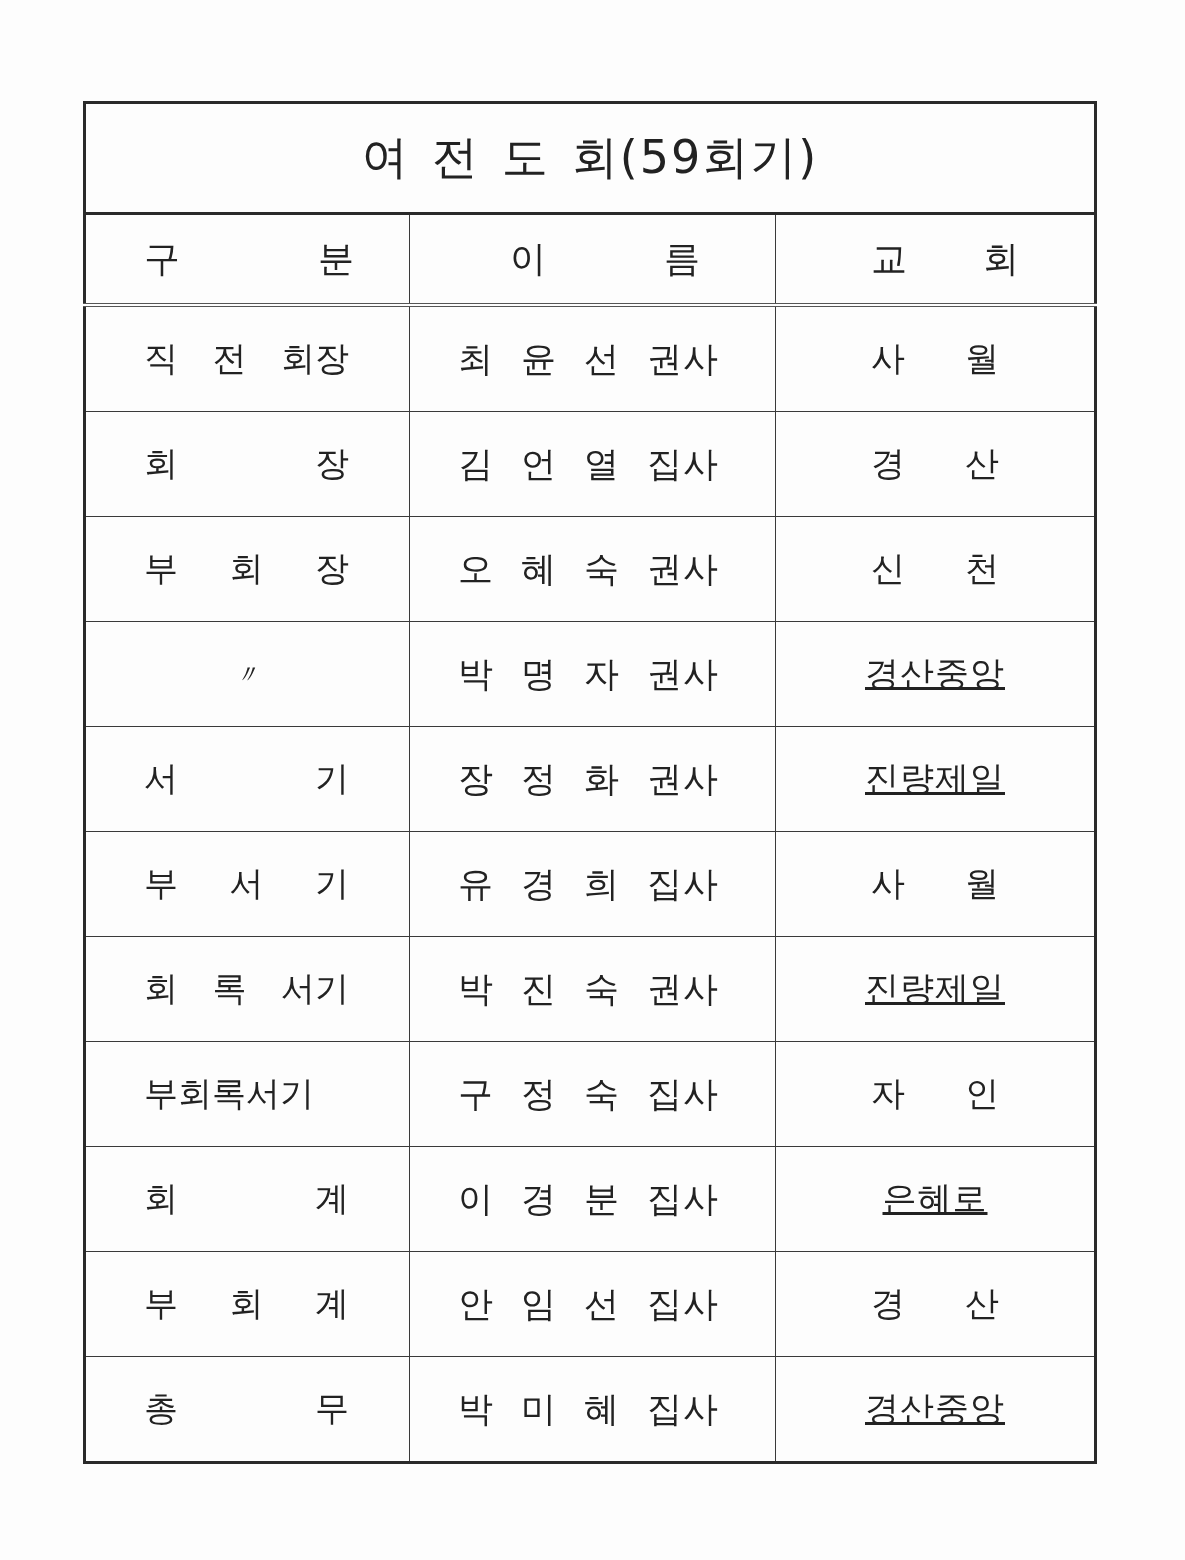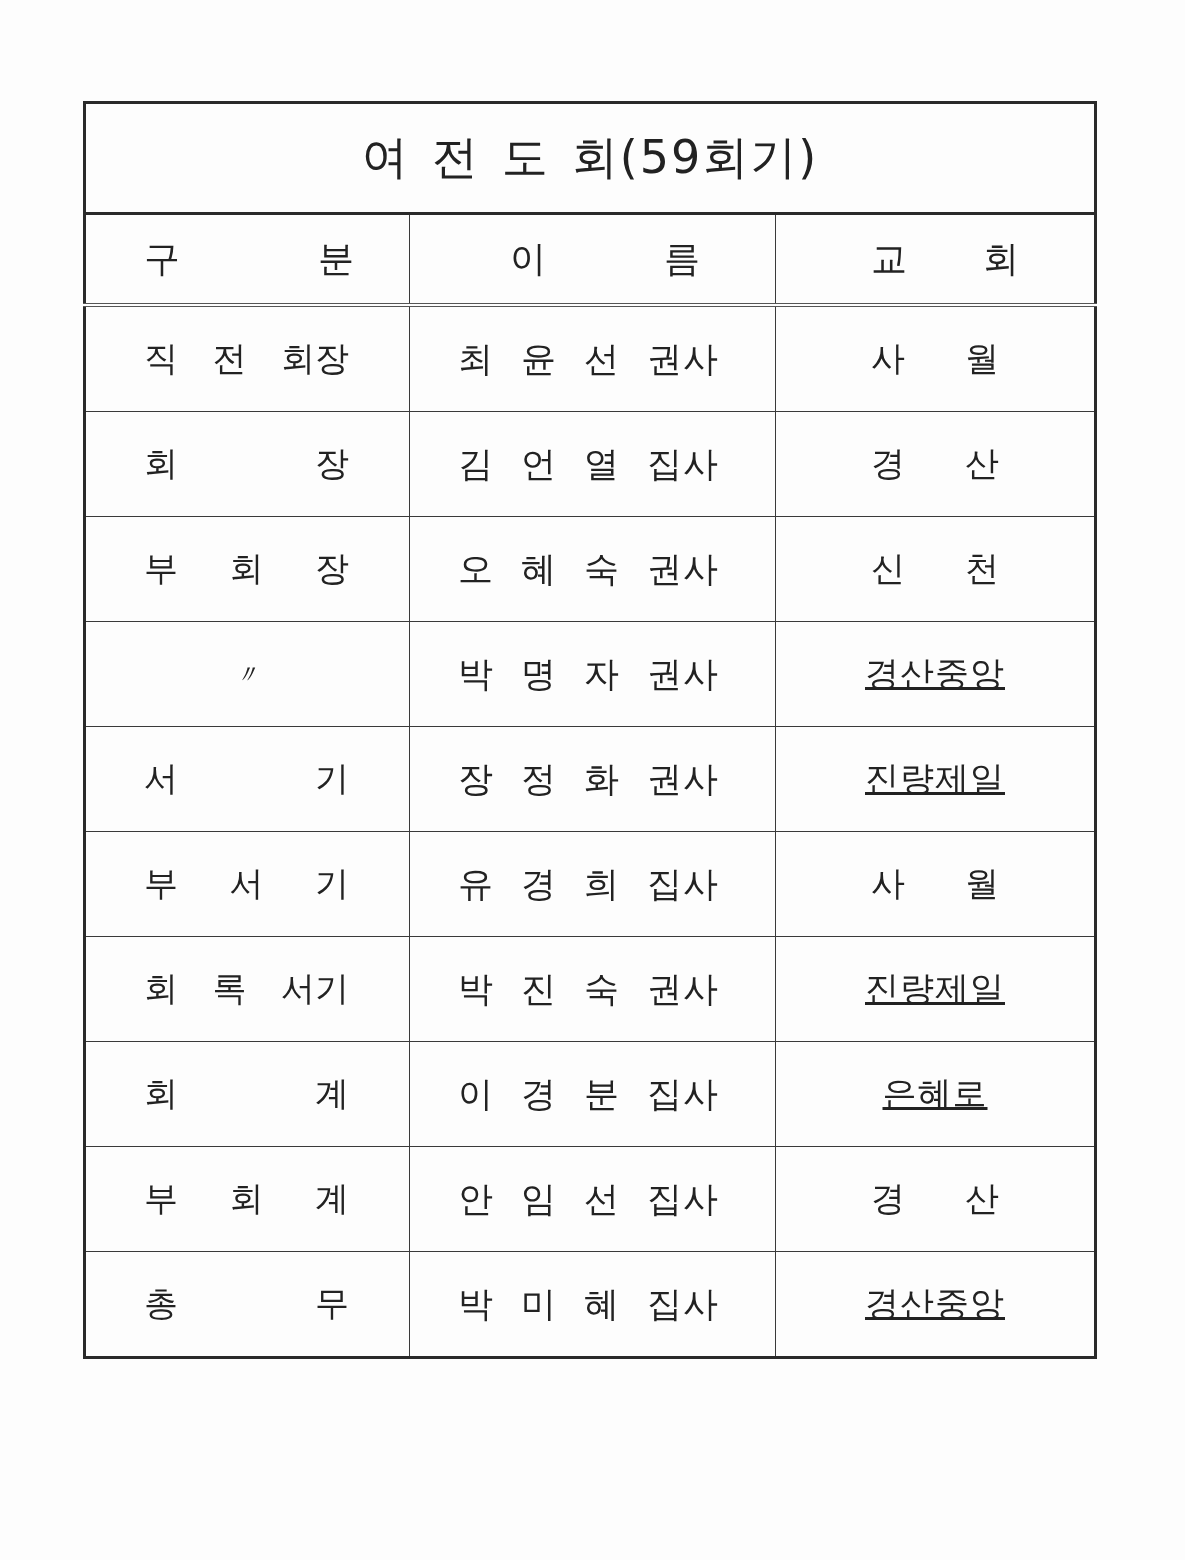--- a/index.html
+++ b/index.html
@@ -248,20 +248,41 @@
             <span class="ch">숙</span>
             <span class="title">권사</span>
           </div>
         </td>
         <td class="col3">
           <div class="center"><span>진량제일</span></div>
         </td>
       </tr>
       <tr class="data-row">
         <td class="col1">
+          <div class="spread" style="justify-content: flex-start;">
+            <span>부회록서기</span>
+          </div>
+        </td>
+        <td class="col2">
+          <div class="name">
+            <span class="ch">구</span>
+            <span class="ch">정</span>
+            <span class="ch">숙</span>
+            <span class="title">집사</span>
+          </div>
+        </td>
+        <td class="col3">
+          <div class="spread">
+            <span>자</span>
+            <span>인</span>
+          </div>
+        </td>
+      </tr>
+      <tr class="data-row">
+        <td class="col1">
           <div class="spread">
             <span>회</span>
             <span>계</span>
           </div>
         </td>
         <td class="col2">
           <div class="name">
             <span class="ch">이</span>
             <span class="ch">경</span>
             <span class="ch">분</span>

